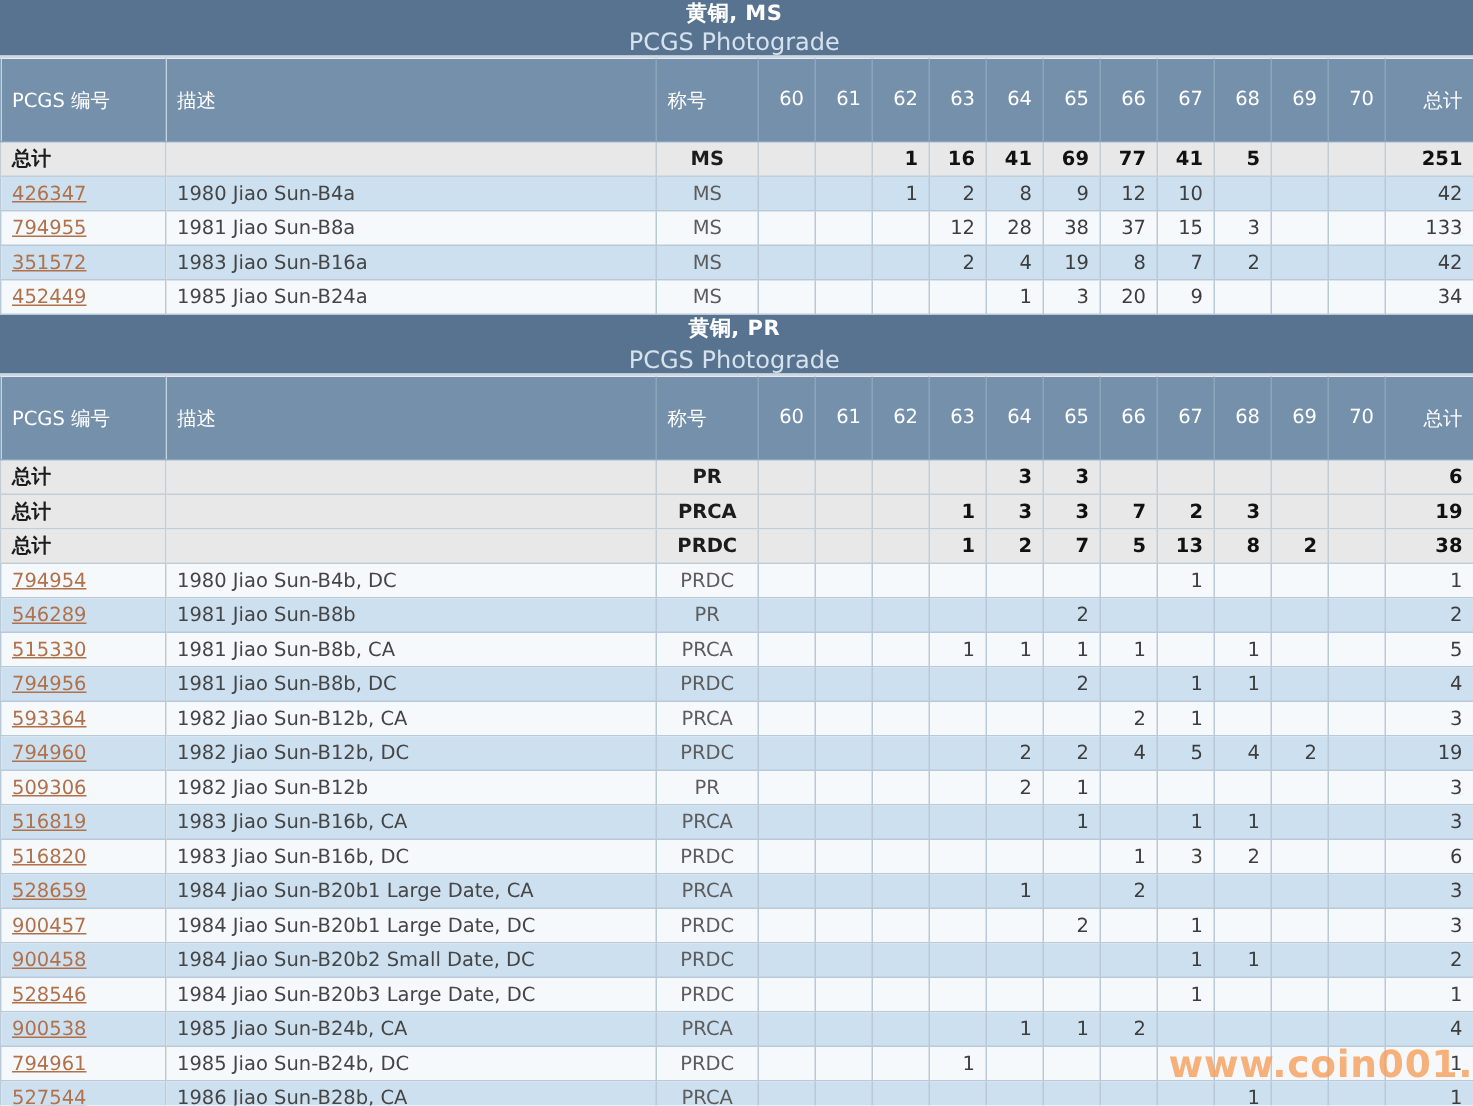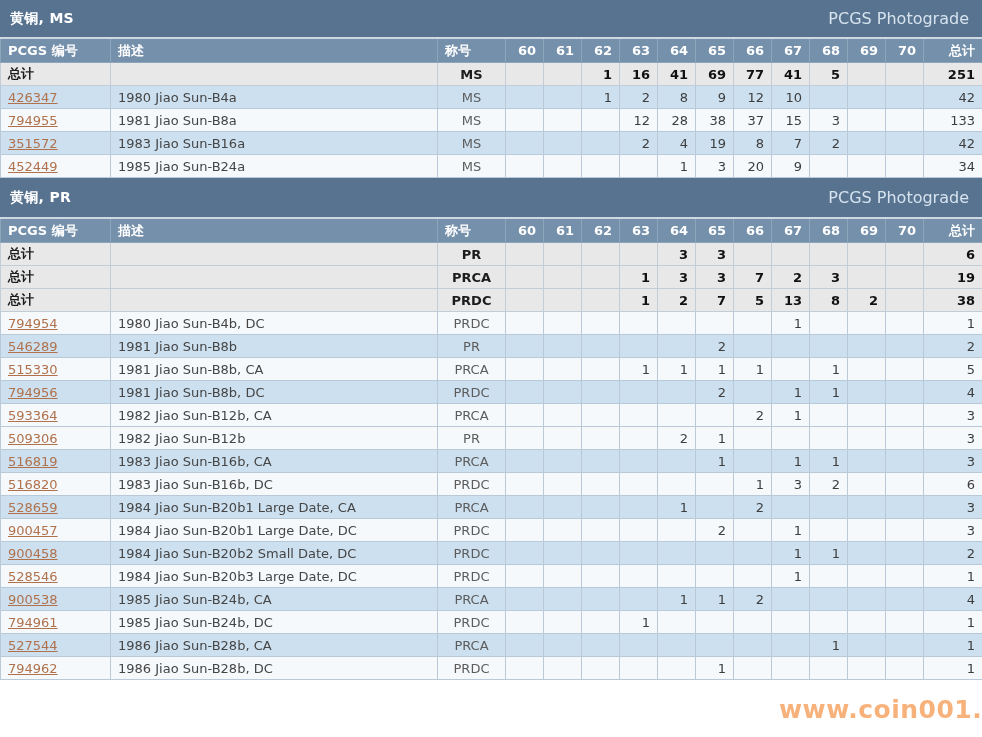--- a/index.html
+++ b/index.html
@@ -5,39 +5,39 @@
   html,body { margin:0; padding:0; background:#ffffff; }
   body {
     width:982px; height:737px; overflow:hidden; position:relative;
     font-family:"DejaVu Sans","Liberation Sans",sans-serif;
   }
   #page { position:relative; width:982px; }
 
   .section-header {
     display:flex; justify-content:space-between; align-items:center;
     background:var(--section-header-bg,#587390);
-    height:37px; padding:0 13px 0 10px;
+    height:37px; padding:0 13px 0 10px;flex-direction:column;
   }
   .section:nth-child(2) .section-header { height:39px; }
   .section-title { color:#ffffff; font-weight:bold; font-size:14px; letter-spacing:0.3px; }
   .photograde-label { color:#d6e3ee; font-size:16px; }
 
   table.pop-table {
     border-collapse:collapse; table-layout:fixed; width:982px;
     border-top:2px solid #cdd8e2;
   }
   col.c-pcgs  { width:110px; }
   col.c-desc  { width:327px; }
   col.c-desig { width:68px; }
   col.c-grade { width:38px; }
   col.c-total { width:59px; }
 
   th {
     background:var(--column-header-bg,#7590ab); color:#ffffff;
-    font-size:13px; font-weight:bold; height:23px; padding:0 7px;
+    font-size:13px; font-weight:normal; height:23px; padding:16px 7px;
     border:1px solid #8da5bb; text-align:left; white-space:nowrap; overflow:hidden;
   }
   th.num, td.num { text-align:right; }
   td {
     font-size:13px; height:22px; padding:0 7px;
     border:1px solid var(--border,#b9c9d8);
     white-space:nowrap; overflow:hidden; color:#454545;
   }
   tr.row-blue td  { background:var(--row-blue,#cde0f0); }
   tr.row-white td { background:var(--row-white,#f6f9fc); }
@@ -367,20 +367,37 @@
               <td class="num"></td>
               <td class="num"></td>
               <td class="num"></td>
               <td class="num">2</td>
               <td class="num">1</td>
               <td class="num"></td>
               <td class="num"></td>
               <td class="num"></td>
               <td class="num">3</td>
             </tr>
+            <tr class="row-blue">
+              <td class="pcgs-cell"><span>794960</span></td>
+              <td>1982 Jiao Sun-B12b, DC</td>
+              <td class="desig-cell">PRDC</td>
+              <td class="num"></td>
+              <td class="num"></td>
+              <td class="num"></td>
+              <td class="num"></td>
+              <td class="num">2</td>
+              <td class="num">2</td>
+              <td class="num">4</td>
+              <td class="num">5</td>
+              <td class="num">4</td>
+              <td class="num">2</td>
+              <td class="num"></td>
+              <td class="num">19</td>
+            </tr>
             <tr class="row-white">
               <td class="pcgs-cell"><span>509306</span></td>
               <td>1982 Jiao Sun-B12b</td>
               <td class="desig-cell">PR</td>
               <td class="num"></td>
               <td class="num"></td>
               <td class="num"></td>
               <td class="num"></td>
               <td class="num">2</td>
               <td class="num">1</td>

